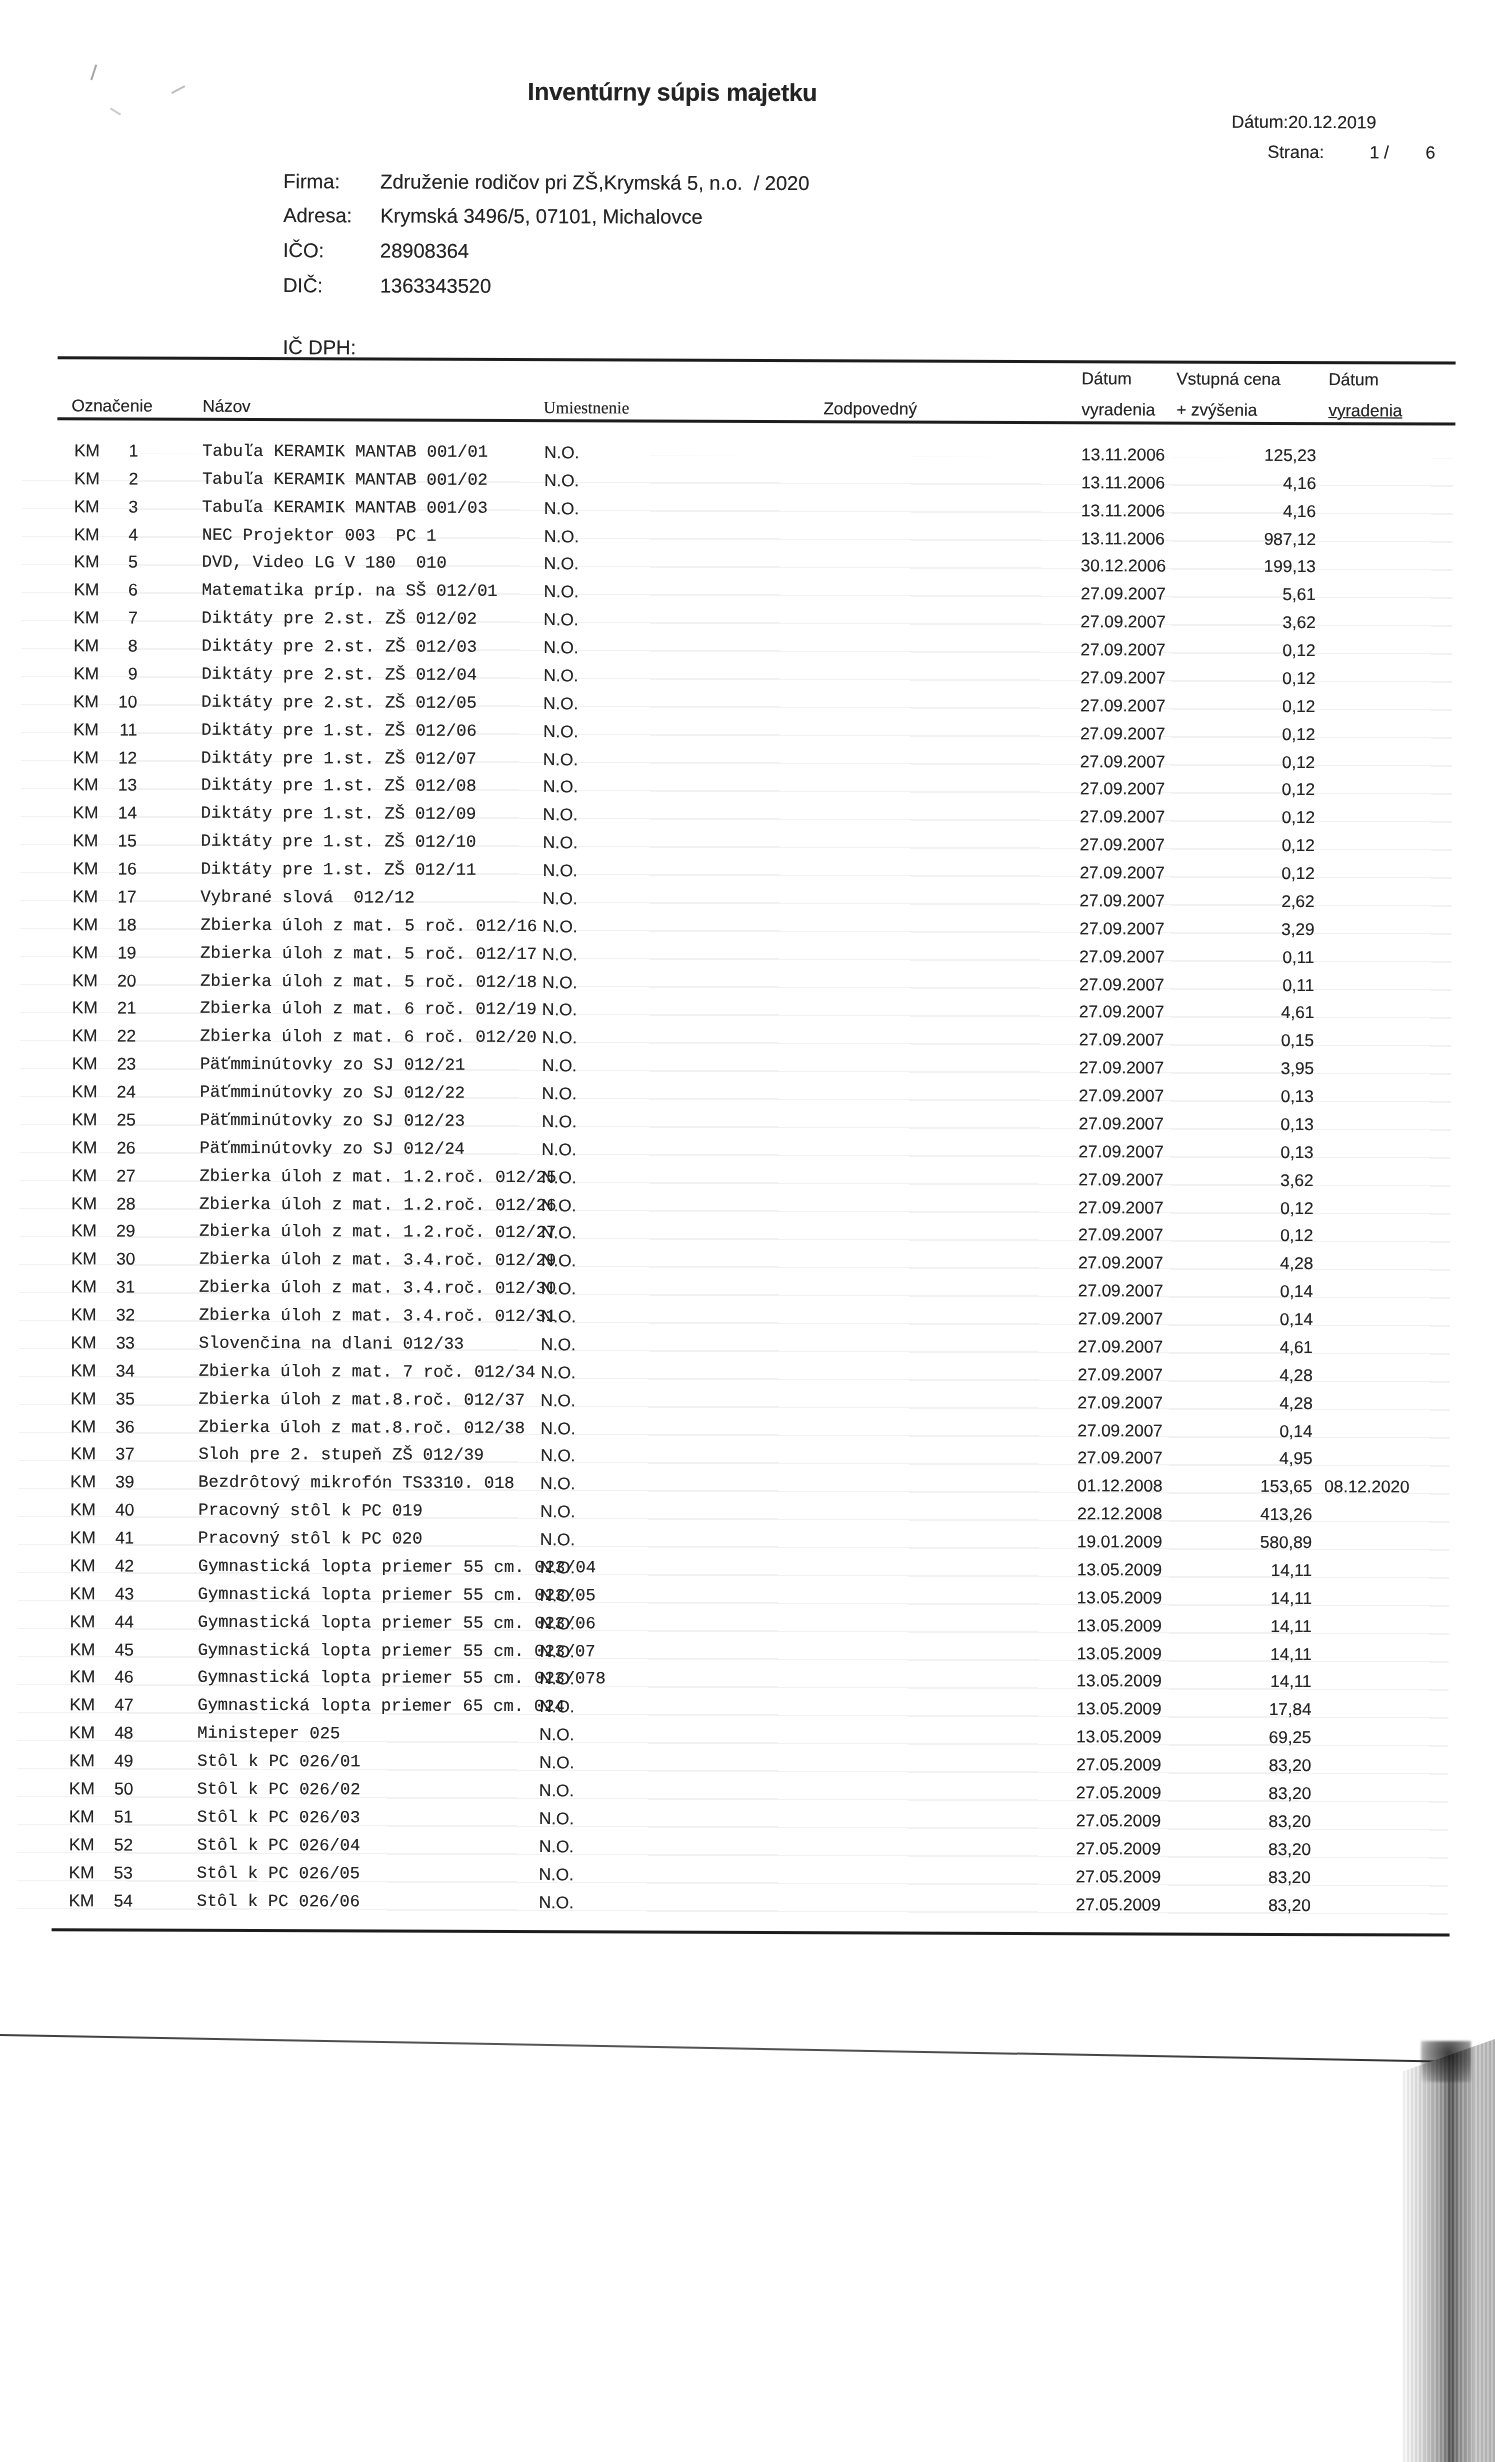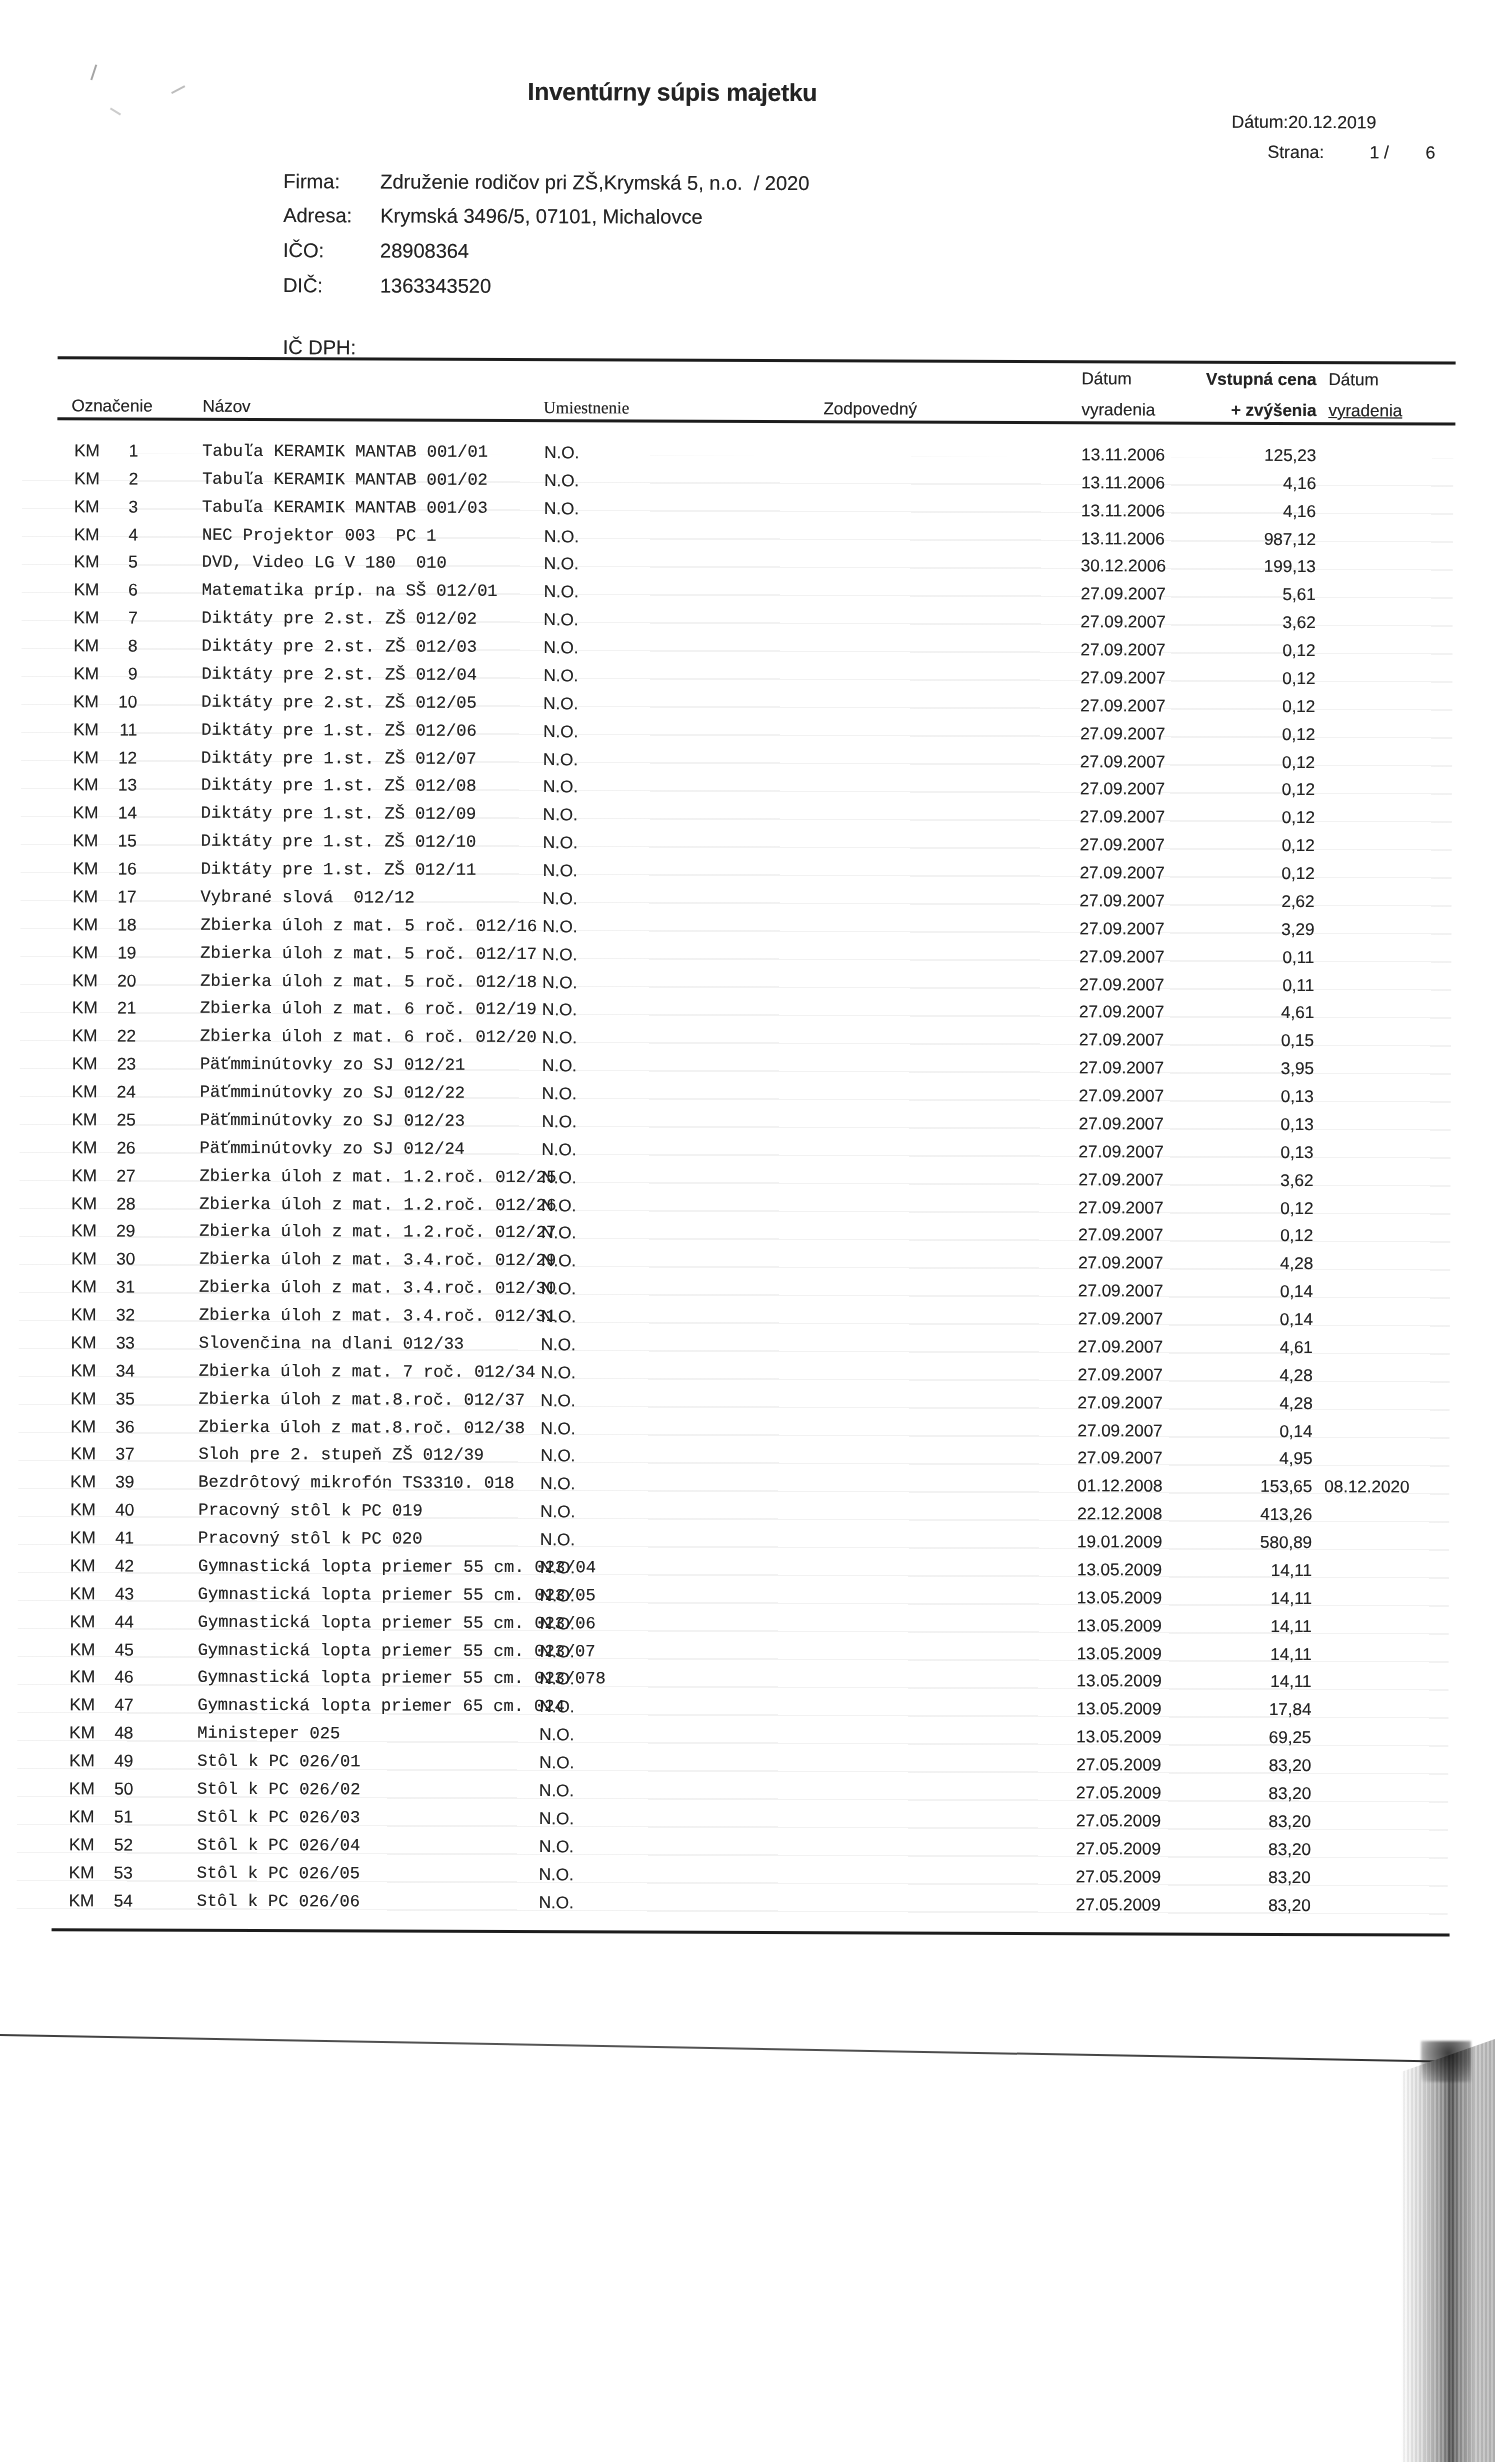--- a/index.html
+++ b/index.html
@@ -11,21 +11,21 @@
     position:absolute;left:0;top:0;width:1495px;height:2462px;
     transform:rotate(0.22deg);transform-origin:0 0;
     text-shadow:0 0 0.6px rgba(40,40,40,0.5);
   }
   .abs{position:absolute;white-space:pre;}
   .title{font-size:24.6px;font-weight:700;letter-spacing:-0.3px;line-height:1.1;margin:0;}
   .meta{font-size:17.6px;}
   .co{font-size:20px;}
   .hcell,.cell{font-size:17px;line-height:1.15;}
   .rule{position:absolute;left:59px;width:1398px;height:2.9px;background:#1c1c1c;}
-  .ra{text-align:right;font-weight:bold;}
+  .ra{text-align:left;}
   
   .trow{position:absolute;left:0;width:1495px;height:28px;}
   .cell{position:absolute;top:0;white-space:pre;}
   .c-km{left:76px;}
   .c-num{left:88px;width:52px;text-align:right;}
   .c-name{left:204px;font-family:Liberation Mono, monospace;}
   .c-loc{left:546px;}
   .c-resp{left:825px;}
   .c-din{left:1083px;}
   .c-price{left:1196px;width:122px;text-align:right;}

